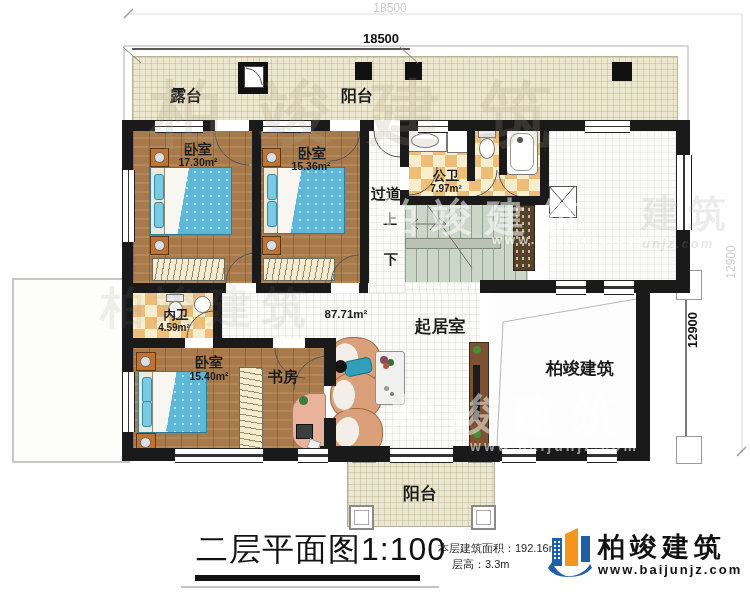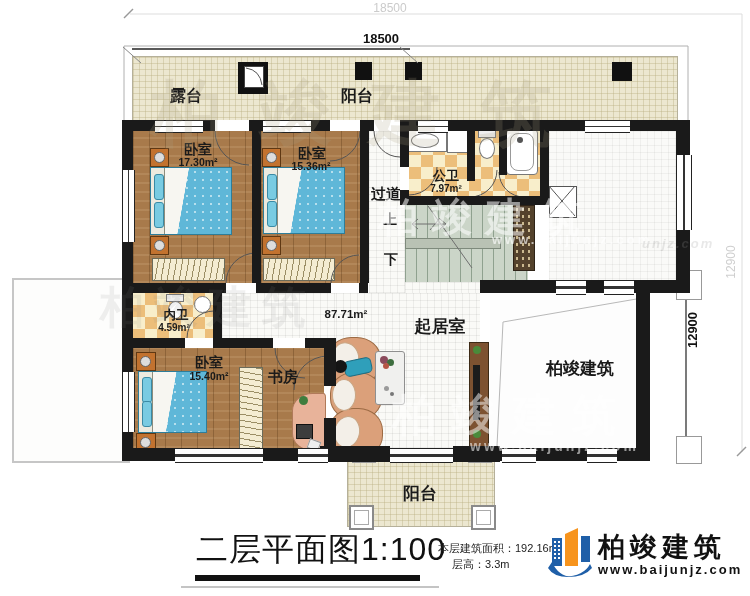--- a/index.html
+++ b/index.html
@@ -298,20 +298,21 @@
   <div class="lab" style="left:440px;top:326px;font-size:17px;">起居室</div>
   <div class="lab" style="left:580px;top:368px;font-size:17px;">柏竣建筑</div>
   <div class="lab" style="left:420px;top:493px;font-size:17px;">阳台</div>
 
   <div class="wm" style="left:150px;top:66px;font-size:72px;letter-spacing:38px;color:rgba(168,158,128,.20);">柏竣建筑</div>
   <div class="wm" style="left:378px;top:190px;font-size:40px;letter-spacing:14px;color:rgba(255,255,255,.55);">柏竣建筑</div>
   <div class="wm" style="left:492px;top:232px;font-size:13px;letter-spacing:3px;color:rgba(255,255,255,.65);">www.baijunjz.com</div>
   <div class="wm" style="left:392px;top:386px;font-size:44px;letter-spacing:16px;color:rgba(255,255,255,.5);">柏竣建筑</div>
   <div class="wm" style="left:470px;top:438px;font-size:14px;letter-spacing:3px;color:rgba(255,255,255,.55);">www.baijunjz.com</div>
   <div class="wm" style="left:100px;top:278px;font-size:44px;letter-spacing:10px;color:rgba(130,130,130,.12);">柏竣建筑</div>
+  <div class="wm" style="left:642px;top:188px;font-size:38px;letter-spacing:8px;color:rgba(150,150,150,.18);">建筑</div>
   <div class="wm" style="left:642px;top:236px;font-size:13px;letter-spacing:2px;color:rgba(150,150,150,.22);font-style:italic;">unjz.com</div>
 
   <div class="abs" style="left:196px;top:528px;font-size:32px;color:#111;letter-spacing:1px;">二层平面图1:100</div>
   <div class="abs" style="left:195px;top:575px;width:225px;height:6px;background:#111;"></div>
   <div class="abs" style="left:181px;top:586px;width:258px;height:2px;background:#c4c4c4;"></div>
   <div class="abs" style="left:438px;top:541px;font-size:11px;color:#222;">本层建筑面积：192.16m²</div>
   <div class="abs" style="left:452px;top:557px;font-size:11px;color:#222;">层高：3.3m</div>
 
   <div class="abs" style="left:546px;top:526px;width:48px;height:54px;">
     <svg width="48" height="54" viewBox="0 0 48 54">

